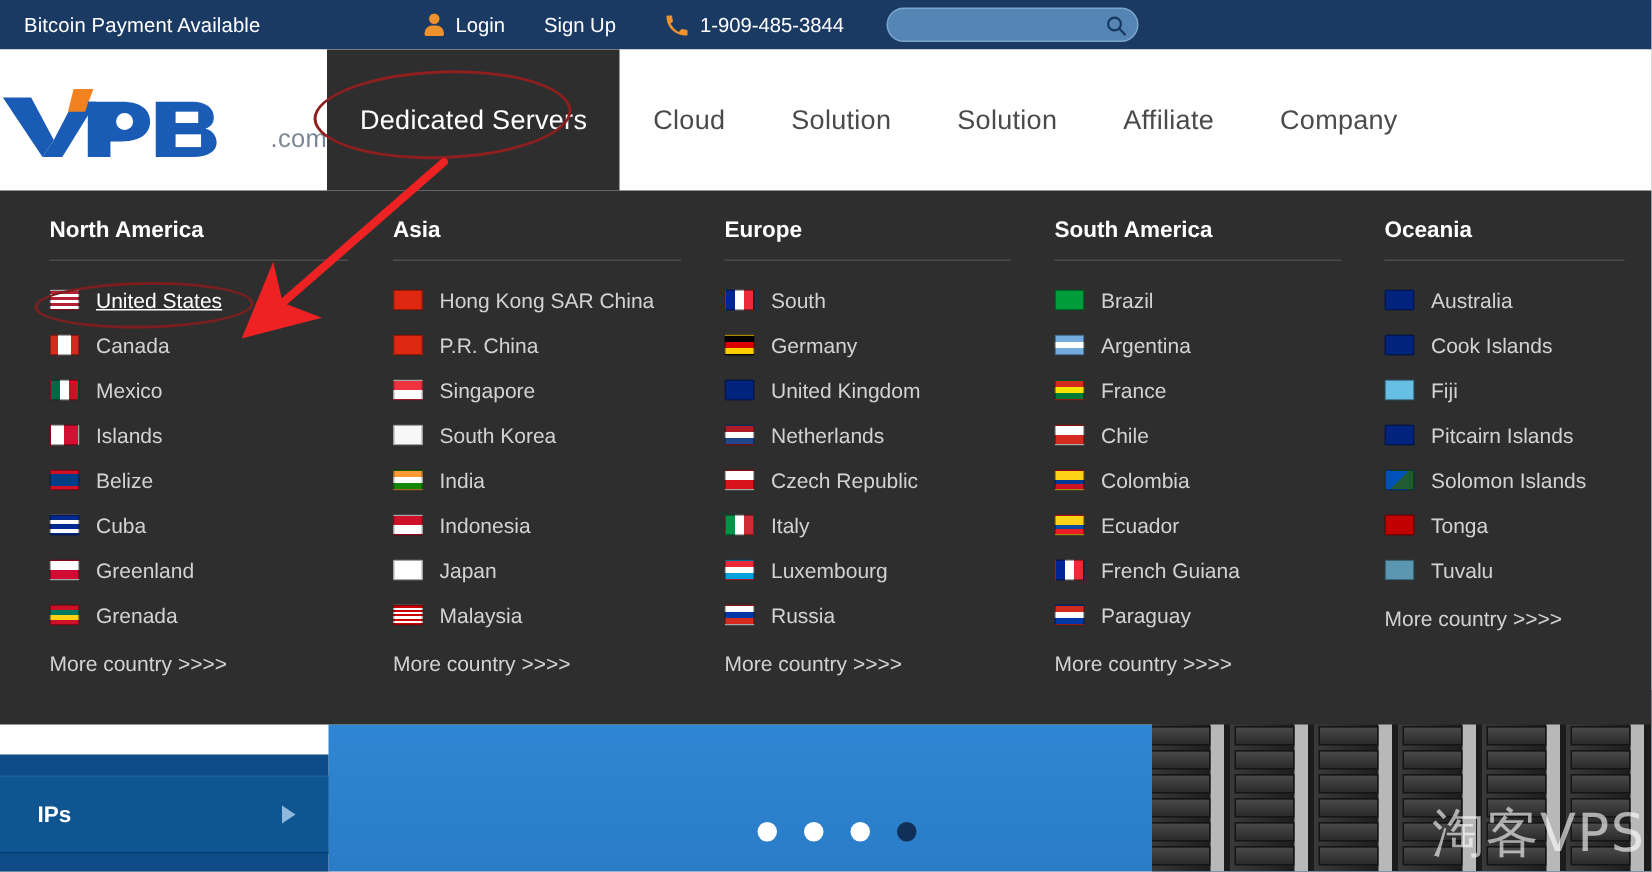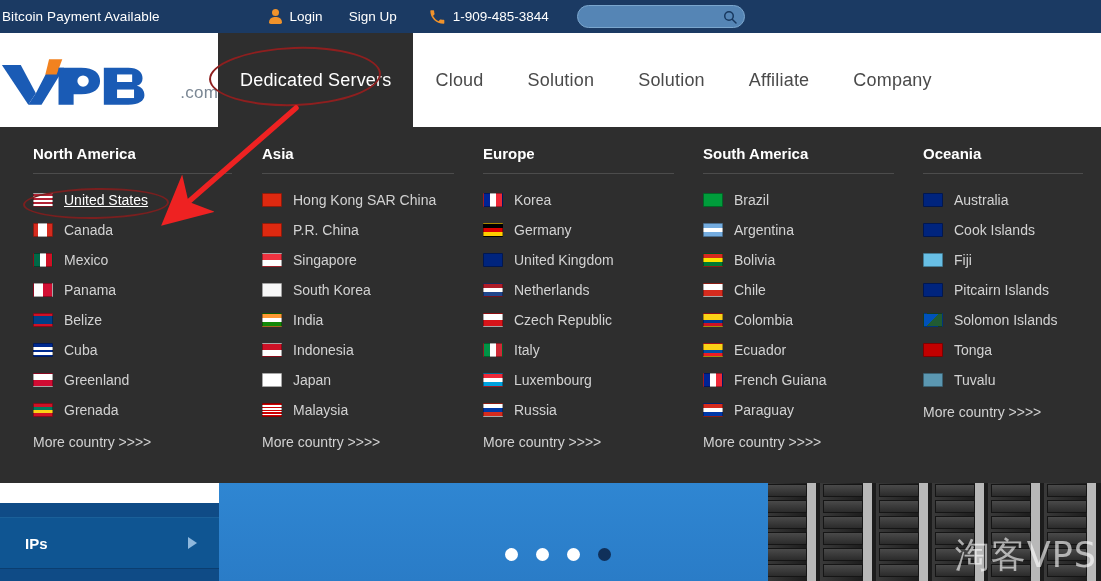--- a/index.html
+++ b/index.html
@@ -14,21 +14,21 @@
 
   
   .topbar {
     position: absolute; left: 0; top: 0; width: 1101px; height: 33px;
     background: #1b3a63;
     display: flex; align-items: center;
     color: #ffffff;
   }
   .topbar-promo {
     font-size: 13.5px; color: #ffffff; letter-spacing: .1px;
-    margin-left: 2px;
+    margin-left: 16px;
   }
   .topbar-spacer { width: 108px; }
   .user-icon {
     width: 15px; height: 15px; position: relative; display: inline-block;
     margin-right: 7px; vertical-align: middle;
   }
   .user-icon::before {
     content: ""; position: absolute; left: 4px; top: 0;
     width: 7px; height: 7px; border-radius: 50%; background: #f0922b;
   }
@@ -350,21 +350,21 @@
           <li class="mega-li">
             <span class="flag" style="background: linear-gradient(90deg, rgb(213, 43, 30) 0px, rgb(213, 43, 30) 25%, rgb(255, 255, 255) 25%, rgb(255, 255, 255) 75%, rgb(213, 43, 30) 75%);"></span>
             <span class="label">Canada</span>
           </li>
           <li class="mega-li">
             <span class="flag" style="background: linear-gradient(90deg, rgb(0, 104, 71) 0px, rgb(0, 104, 71) 33%, rgb(255, 255, 255) 33%, rgb(255, 255, 255) 66%, rgb(206, 17, 38) 66%);"></span>
             <span class="label">Mexico</span>
           </li>
           <li class="mega-li">
             <span class="flag" style="background: linear-gradient(90deg, rgb(255, 255, 255) 0px, rgb(255, 255, 255) 50%, rgb(210, 16, 52) 50%);"></span>
-            <span class="label">Panama</span>
+            <span class="label">Islands</span>
           </li>
           <li class="mega-li">
             <span class="flag" style="background: linear-gradient(rgb(206, 17, 38) 0px, rgb(206, 17, 38) 18%, rgb(0, 63, 135) 18%, rgb(0, 63, 135) 82%, rgb(206, 17, 38) 82%);"></span>
             <span class="label">Belize</span>
           </li>
           <li class="mega-li">
             <span class="flag" style="background: repeating-linear-gradient(rgb(0, 42, 143) 0px, rgb(0, 42, 143) 2.8px, rgb(255, 255, 255) 2.8px, rgb(255, 255, 255) 5.6px);"></span>
             <span class="label">Cuba</span>
           </li>
           <li class="mega-li">
@@ -414,21 +414,21 @@
             <span class="label">Malaysia</span>
           </li>
         </ul>
         <div class="more-country">More country &gt;&gt;&gt;&gt;</div>
       </div>
       <div class="mega-col">
         <div class="mega-head">Europe</div>
         <ul class="mega-list">
           <li class="mega-li">
             <span class="flag" style="background: linear-gradient(90deg, rgb(0, 35, 149) 0px, rgb(0, 35, 149) 33%, rgb(255, 255, 255) 33%, rgb(255, 255, 255) 66%, rgb(237, 41, 57) 66%);"></span>
-            <span class="label">Korea</span>
+            <span class="label">South</span>
           </li>
           <li class="mega-li">
             <span class="flag" style="background: linear-gradient(rgb(0, 0, 0) 0px, rgb(0, 0, 0) 33%, rgb(221, 0, 0) 33%, rgb(221, 0, 0) 66%, rgb(255, 206, 0) 66%);"></span>
             <span class="label">Germany</span>
           </li>
           <li class="mega-li">
             <span class="flag" style="background: rgb(0, 36, 125);"></span>
             <span class="label">United Kingdom</span>
           </li>
           <li class="mega-li">
@@ -460,21 +460,21 @@
           <li class="mega-li">
             <span class="flag" style="background: rgb(0, 156, 59);"></span>
             <span class="label">Brazil</span>
           </li>
           <li class="mega-li">
             <span class="flag" style="background: linear-gradient(rgb(116, 172, 223) 0px, rgb(116, 172, 223) 33%, rgb(255, 255, 255) 33%, rgb(255, 255, 255) 66%, rgb(116, 172, 223) 66%);"></span>
             <span class="label">Argentina</span>
           </li>
           <li class="mega-li">
             <span class="flag" style="background: linear-gradient(rgb(213, 43, 30) 0px, rgb(213, 43, 30) 33%, rgb(249, 227, 0) 33%, rgb(249, 227, 0) 66%, rgb(0, 121, 52) 66%);"></span>
-            <span class="label">Bolivia</span>
+            <span class="label">France</span>
           </li>
           <li class="mega-li">
             <span class="flag" style="background: linear-gradient(rgb(255, 255, 255) 0px, rgb(255, 255, 255) 50%, rgb(213, 43, 30) 50%);"></span>
             <span class="label">Chile</span>
           </li>
           <li class="mega-li">
             <span class="flag" style="background: linear-gradient(rgb(252, 209, 22) 0px, rgb(252, 209, 22) 50%, rgb(0, 56, 147) 50%, rgb(0, 56, 147) 75%, rgb(206, 17, 38) 75%);"></span>
             <span class="label">Colombia</span>
           </li>
           <li class="mega-li">

